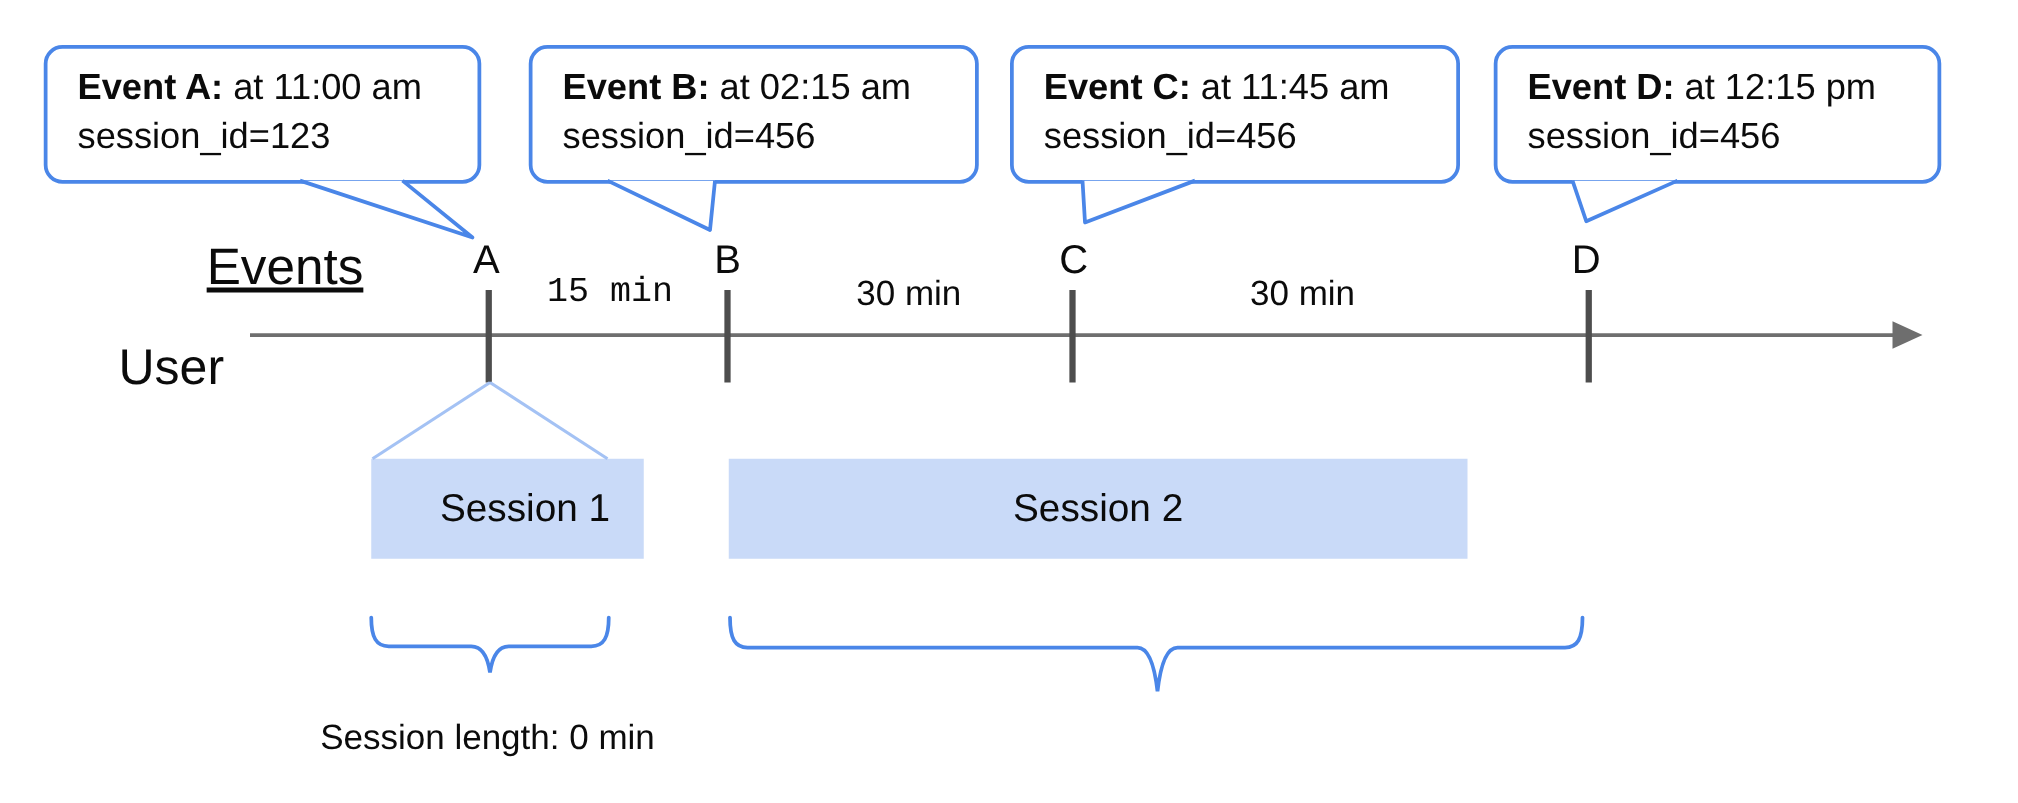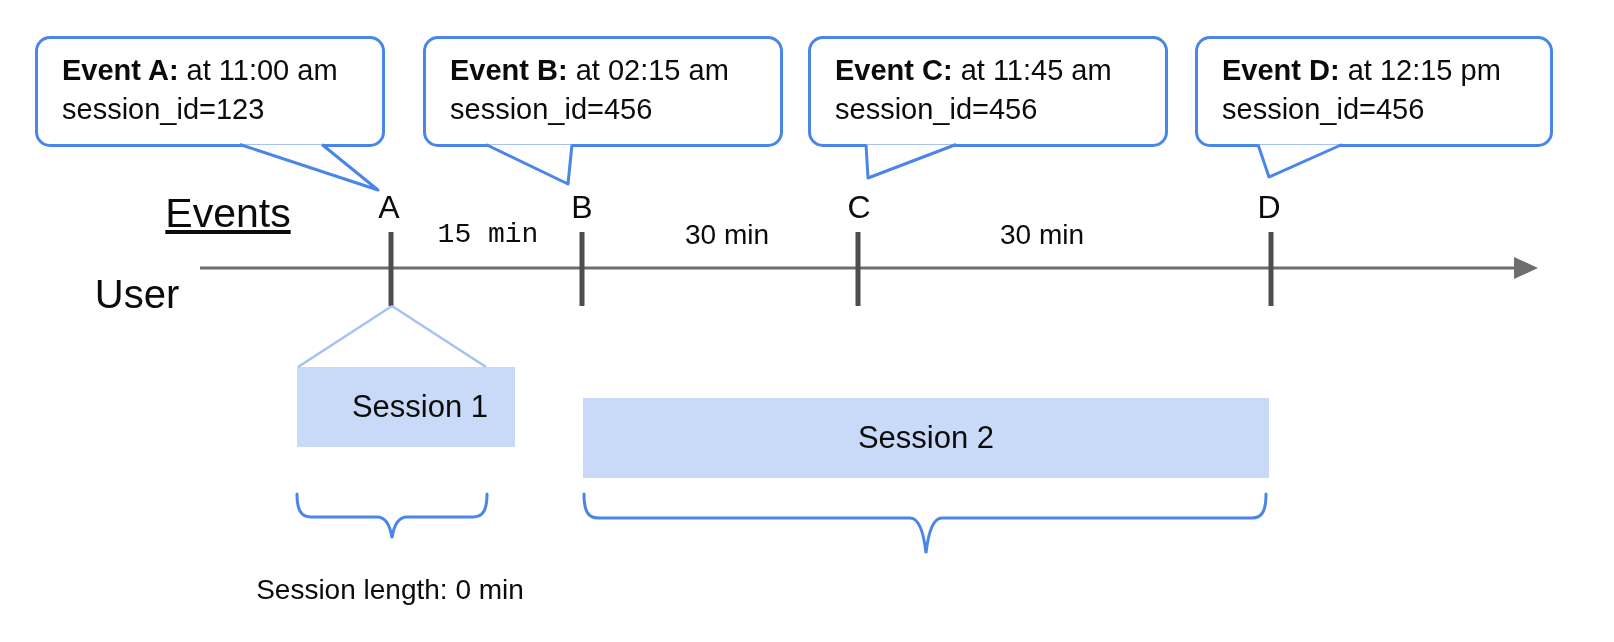--- a/index.html
+++ b/index.html
@@ -55,21 +55,21 @@
     <div>session_id=456</div>
   </div>
   <div class="bubble" style="left:1195px;width:358px;">
     <div><span class="ttl">Event D:</span><span>at 12:15 pm</span></div>
     <div>session_id=456</div>
   </div>
 
   <div class="bar" style="left:297px;width:190px;padding-left:28px;">
     <span>Session 1</span>
   </div>
-  <div class="bar" style="left:583px;width:686px;margin-top:31px;">
+  <div class="bar" style="left:583px;width:591px;">
     <span>Session 2</span>
   </div>
 
   <svg class="overlay" width="1614" height="642" viewBox="0 0 1614 642">
 
     <path class="tail" d="M240,144.5 L378,190 L322,144.5"></path>
     <path class="tail" d="M486,144.5 L568,184 L572,144.5"></path>
     <path class="tail" d="M866,144.5 L868,178 L956,144.5"></path>
     <path class="tail" d="M1258,144.5 L1269,177 L1342,144.5"></path>
 

